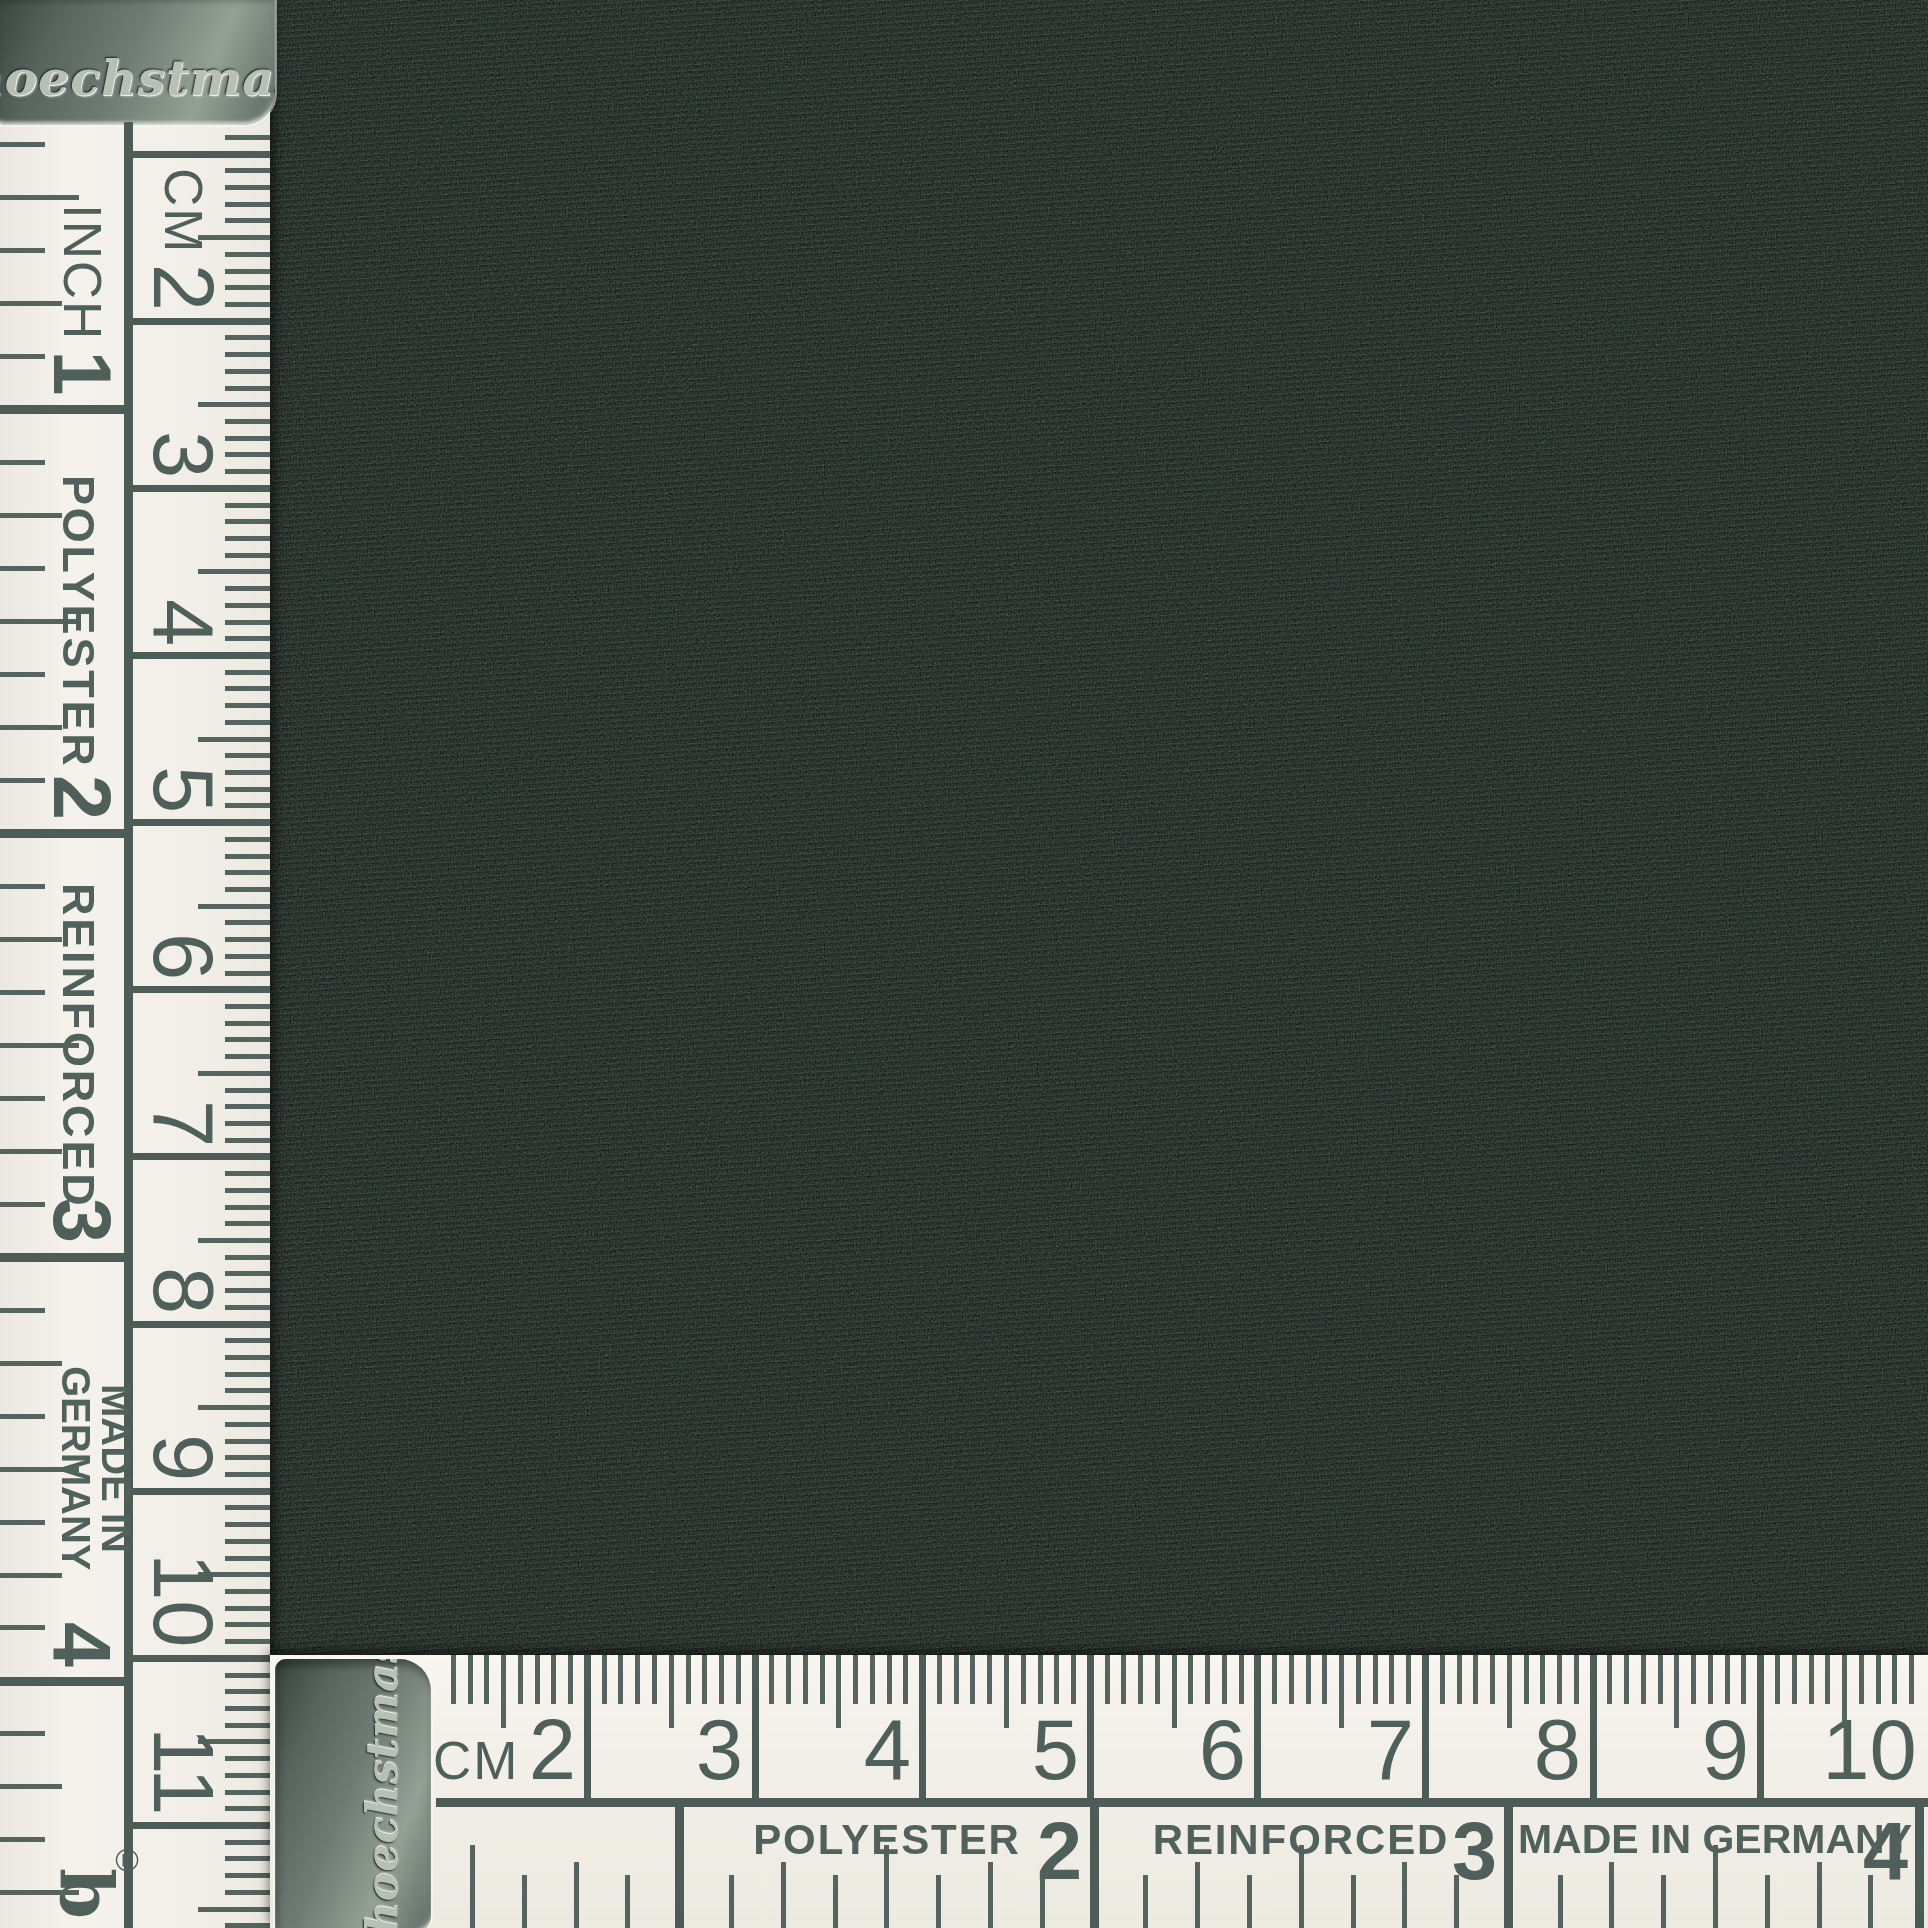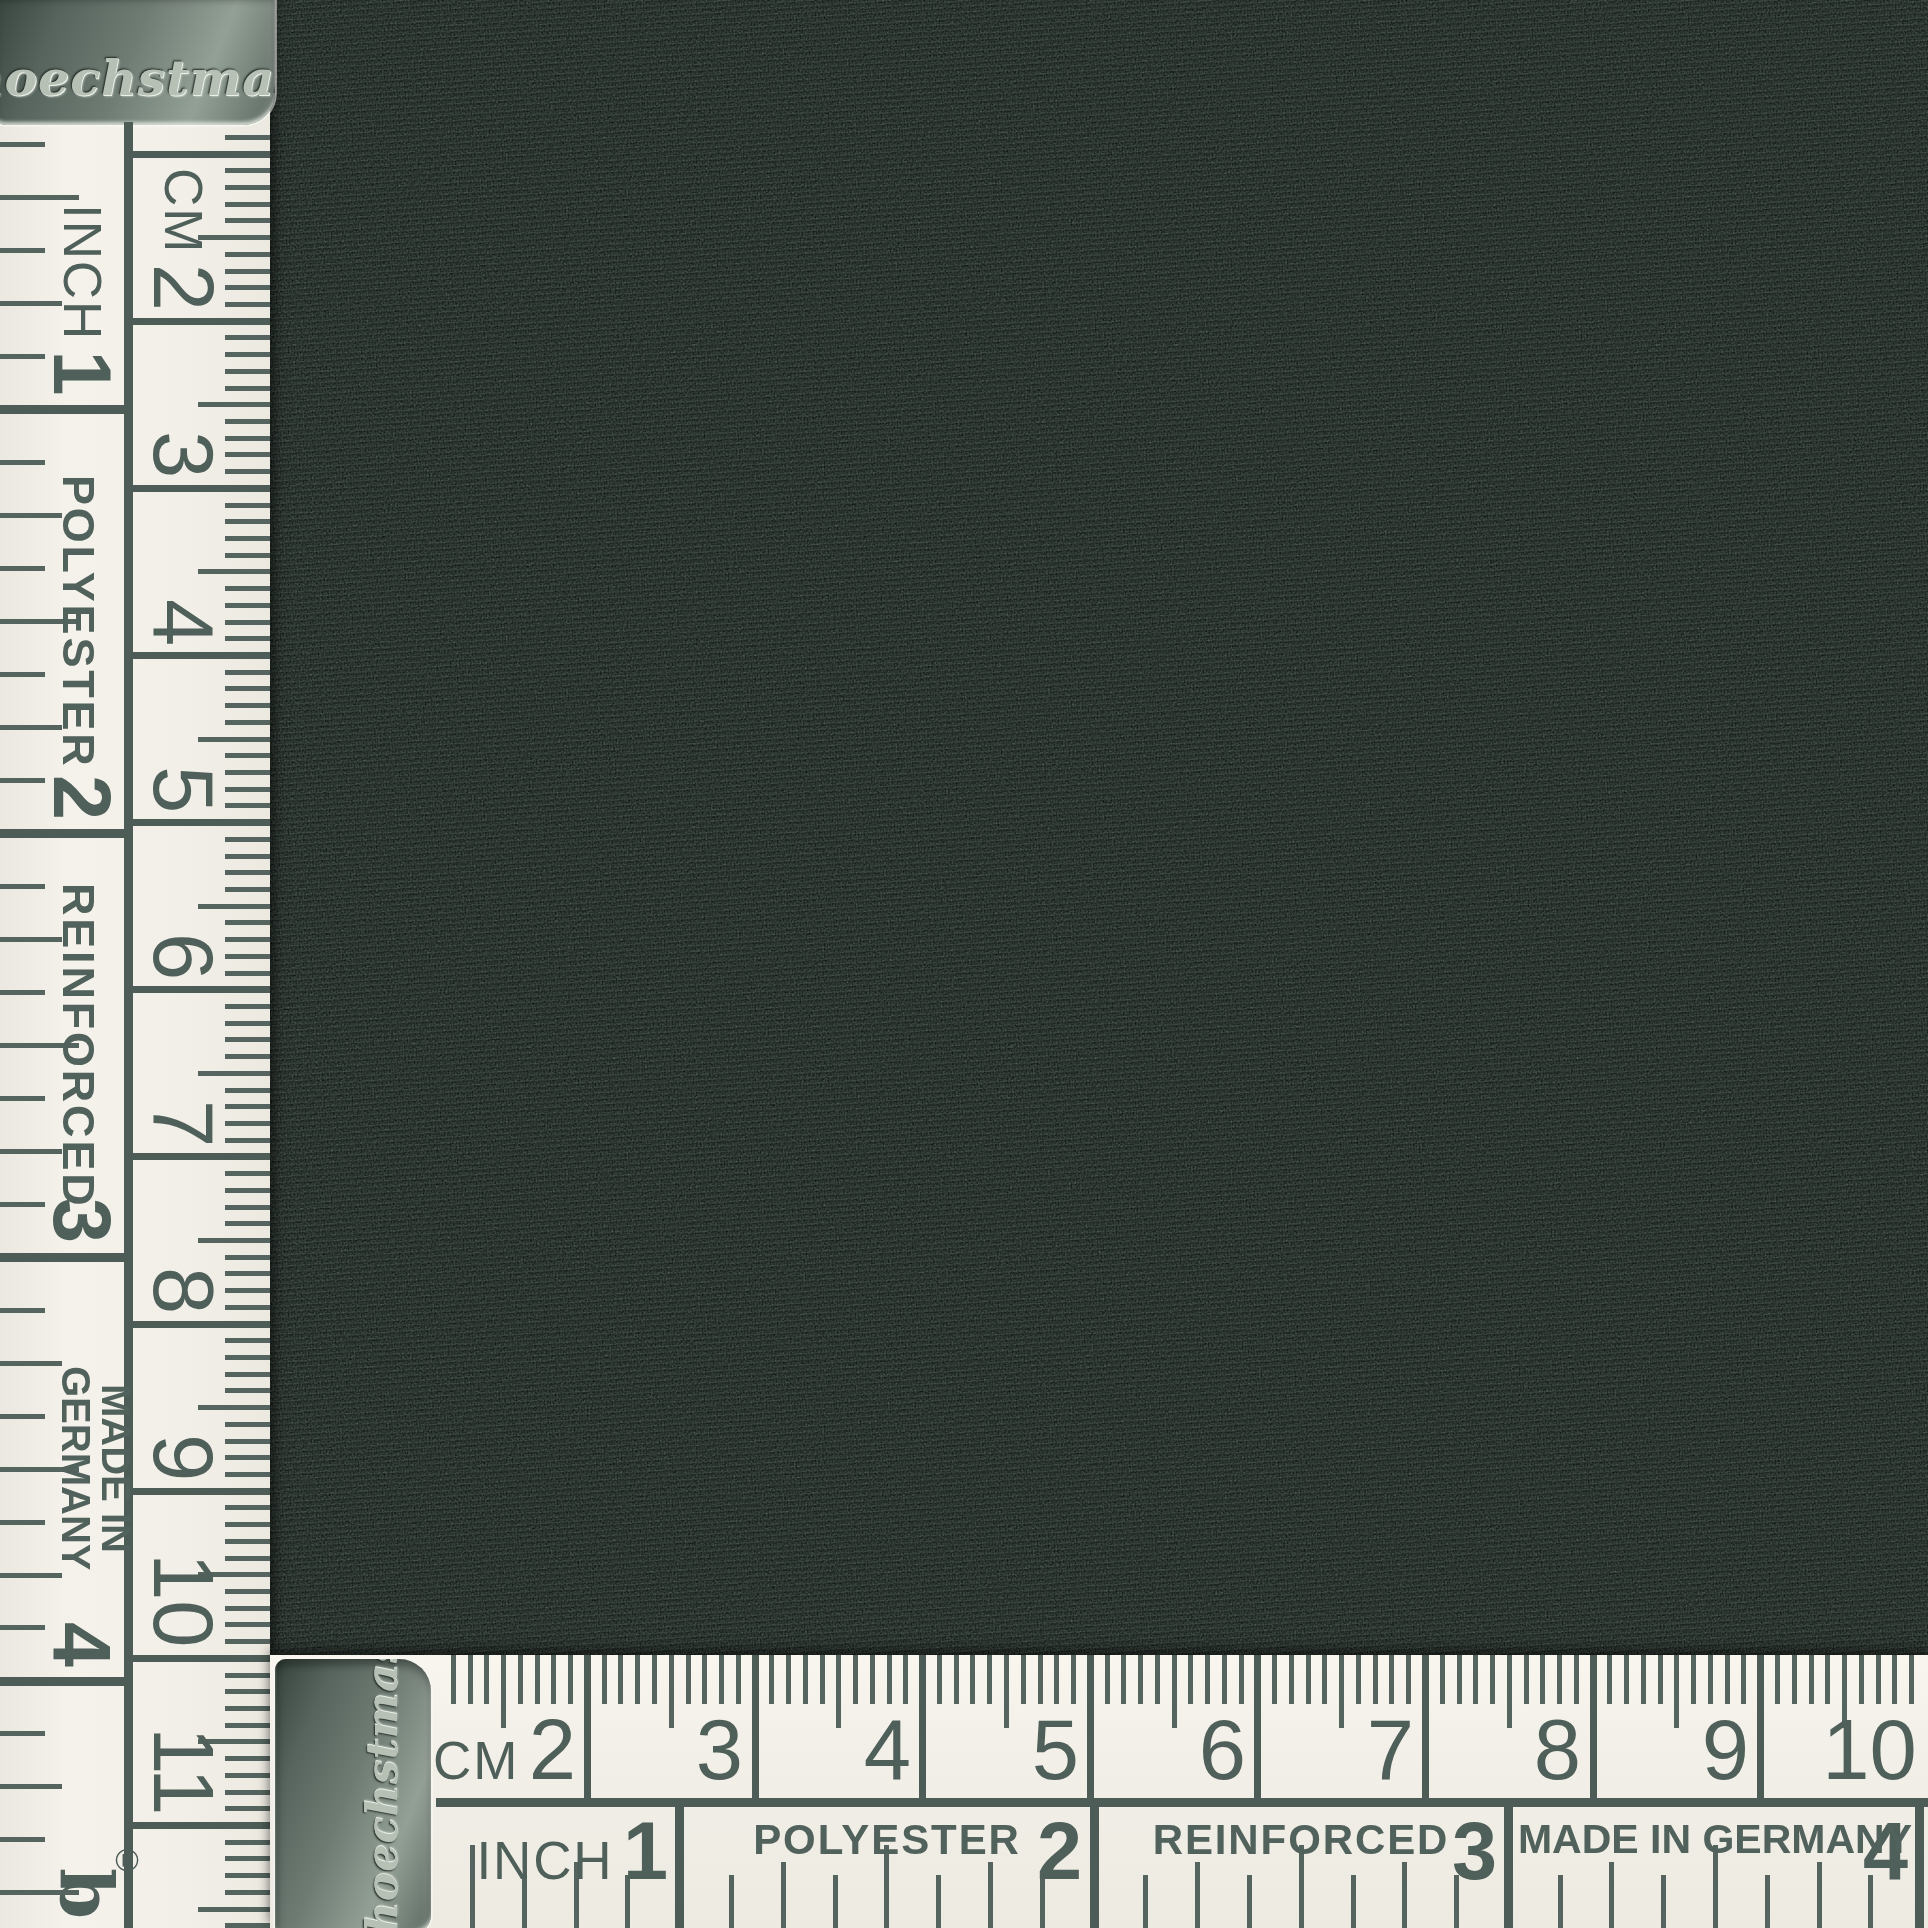--- a/index.html
+++ b/index.html
@@ -355,21 +355,20 @@
       <div class="tick" style="left: 1132px; width: 4.7px; bottom: 0px; height: 66px;"></div>
       <div class="tick" style="left: 1184px; width: 4.7px; bottom: 0px; height: 53px;"></div>
       <div class="tick" style="left: 1288px; width: 4.7px; bottom: 0px; height: 53px;"></div>
       <div class="tick" style="left: 1339px; width: 4.7px; bottom: 0px; height: 66px;"></div>
       <div class="tick" style="left: 1391px; width: 4.7px; bottom: 0px; height: 53px;"></div>
       <div class="tick" style="left: 1443px; width: 4.7px; bottom: 0px; height: 83px;"></div>
       <div class="tick" style="left: 1495px; width: 4.7px; bottom: 0px; height: 53px;"></div>
       <div class="tick" style="left: 1547px; width: 4.7px; bottom: 0px; height: 66px;"></div>
       <div class="tick" style="left: 1598px; width: 4.7px; bottom: 0px; height: 53px;"></div>
       <div class="hline" style="left: 405px; width: 8.5px; top: 143px; height: 130px;"></div>
-      <div class="num in-num" style="right: 1260px; top: 156px; white-space: nowrap;"><span class="unit-small">INCH</span>1</div>
       <div class="hline" style="left: 820px; width: 8.5px; top: 143px; height: 130px;"></div>
       <div class="num in-num" style="right: 846px; top: 156px; white-space: nowrap;">2</div>
       <div class="hline" style="left: 1234px; width: 8.5px; top: 143px; height: 130px;"></div>
       <div class="num in-num" style="right: 431px; top: 156px; white-space: nowrap;">3</div>
       <div class="hline" style="left: 1645px; width: 8.5px; top: 143px; height: 130px;"></div>
       <div class="num in-num" style="right: 20px; top: 156px; white-space: nowrap;">4</div>
       <div class="stext" style="left: 617px; top: 164px; transform: translateX(-50%); white-space: nowrap; font-size: 42px; letter-spacing: 1.9px;">POLYESTER</div>
       <div class="stext" style="left: 1031px; top: 164px; transform: translateX(-50%); white-space: nowrap; font-size: 42px; letter-spacing: 1.9px;">REINFORCED</div>
       <div class="stext" style="left: 1445px; top: 164px; transform: translateX(-50%); white-space: nowrap; font-size: 41px; letter-spacing: 0px;">MADE IN GERMANY</div>
     </div>

